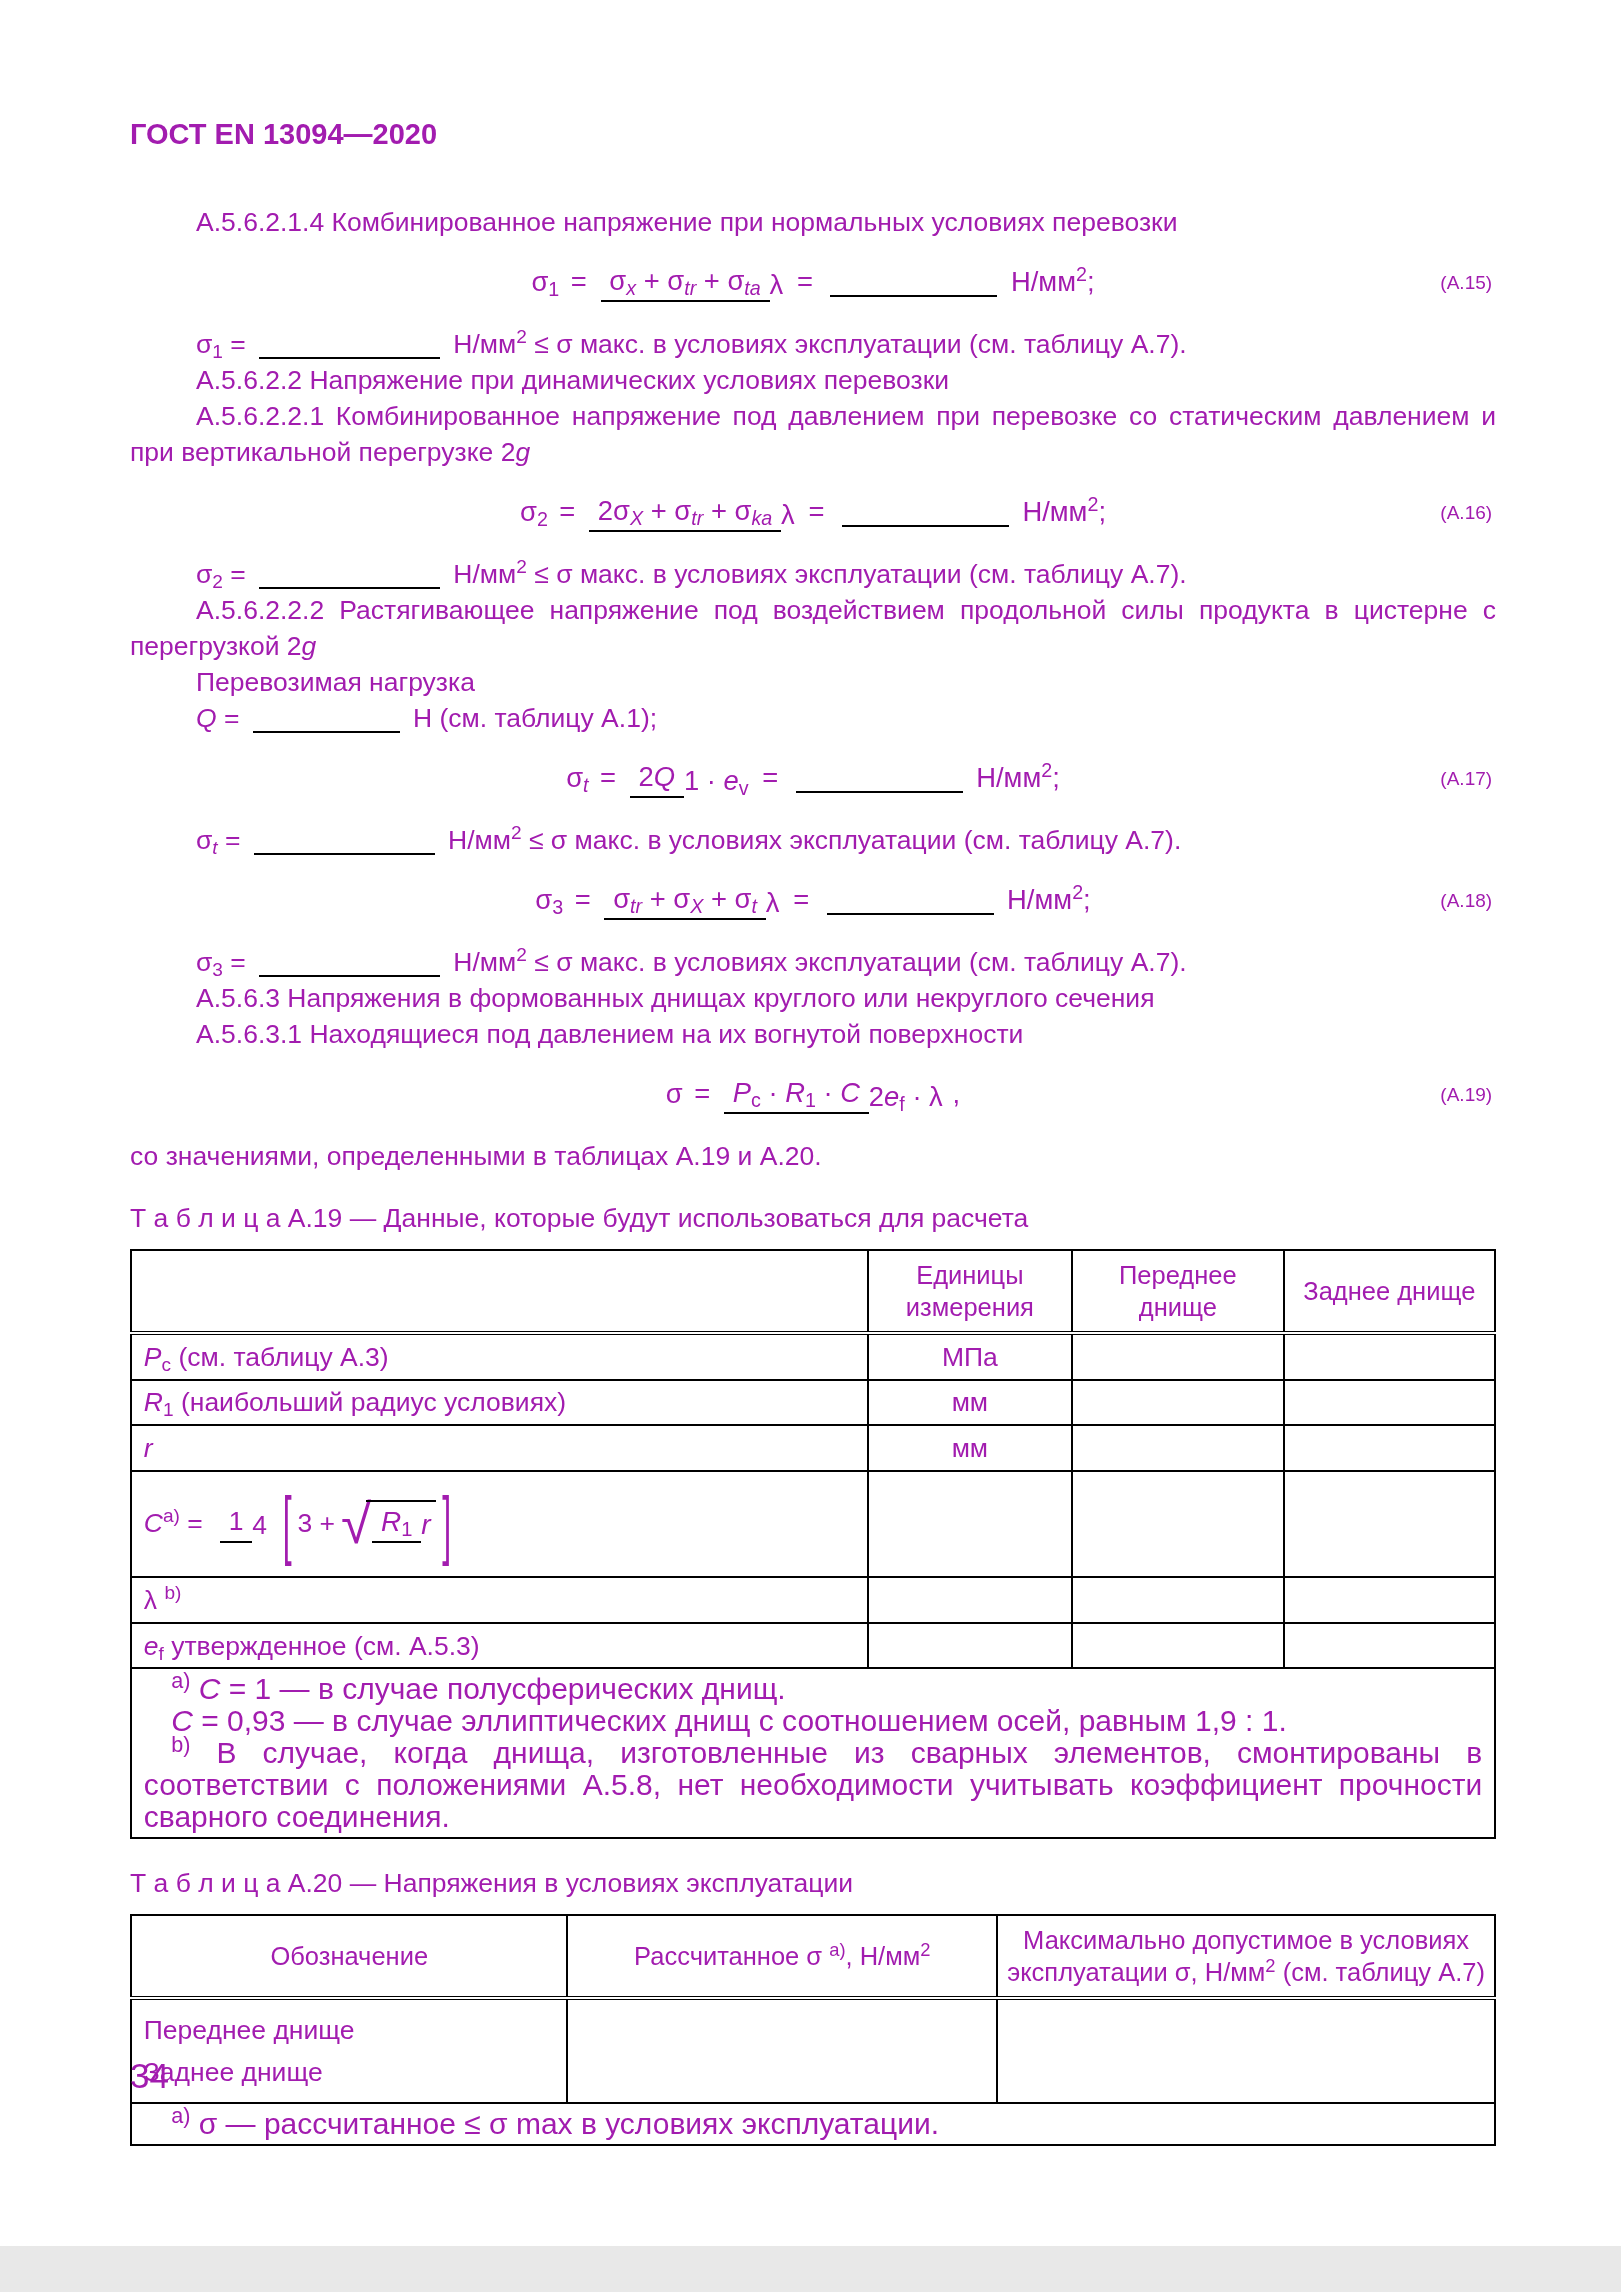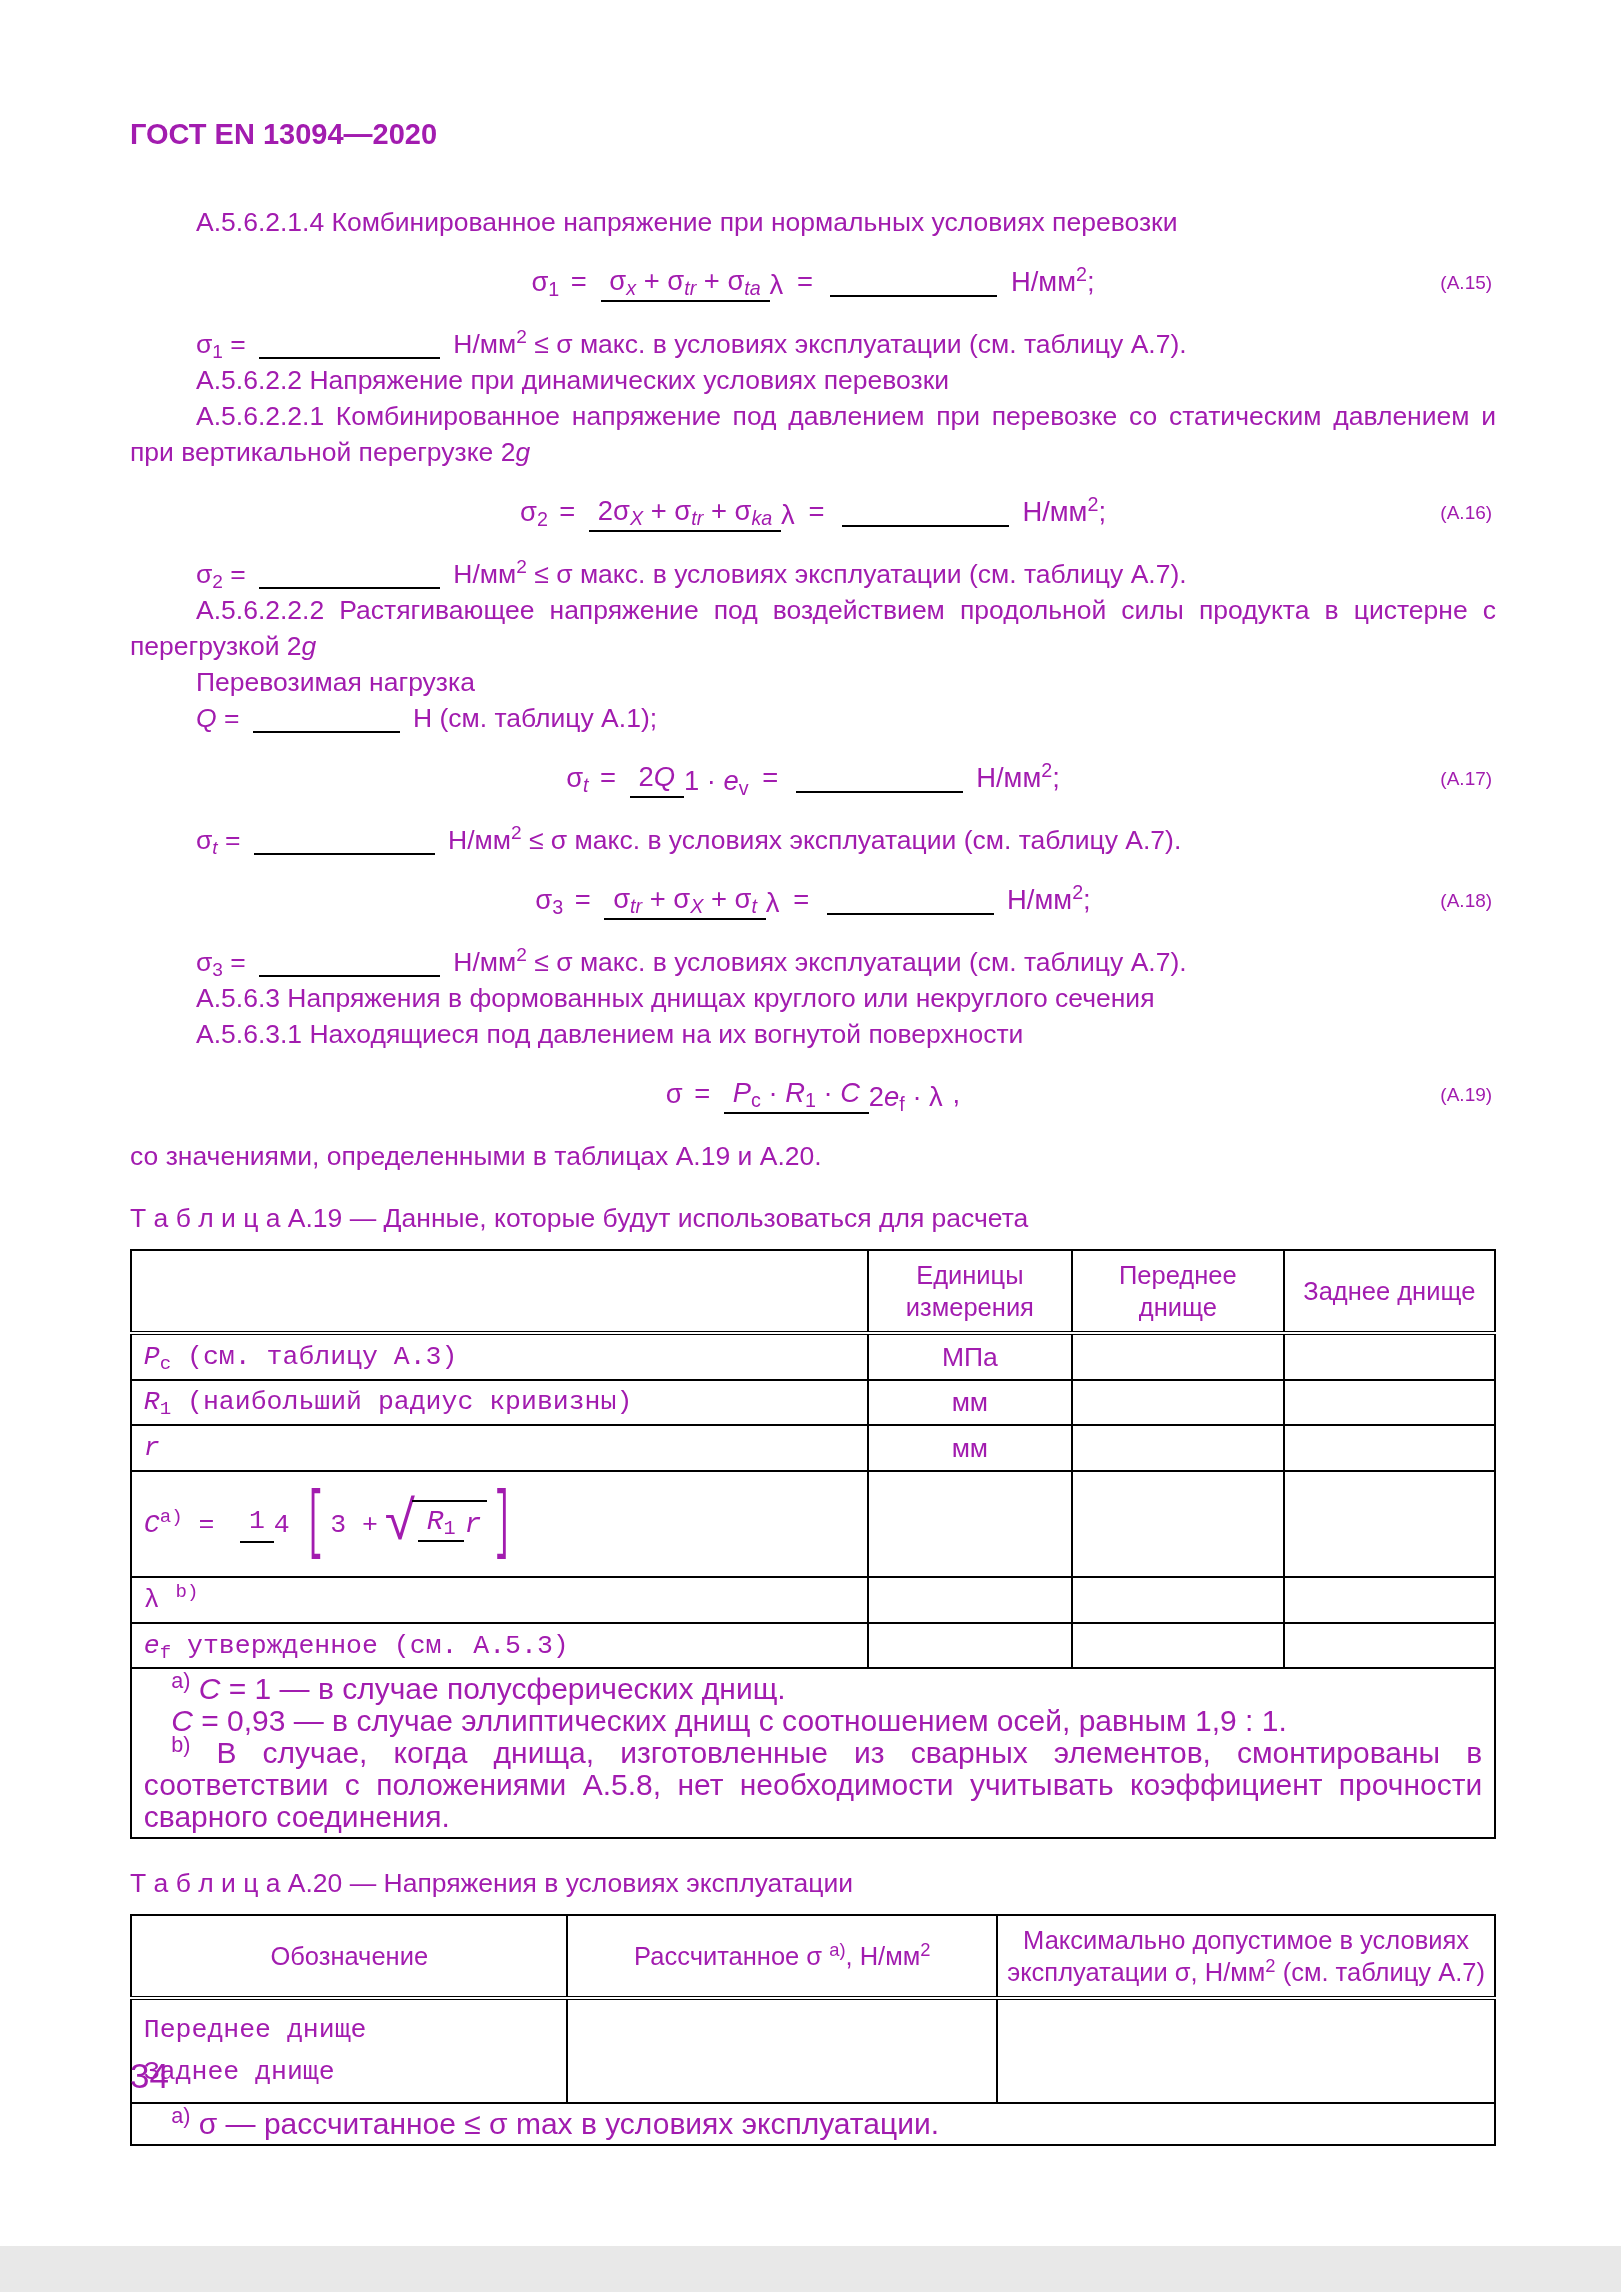--- a/index.html
+++ b/index.html
@@ -29,21 +29,21 @@
   .eq-label{position:absolute;right:3.9px;top:50%;transform:translateY(-50%);font-size:19px;}
   .frac{display:inline-flex;flex-direction:row;align-items:center;vertical-align:middle;margin:0 9.8px;line-height:1.18;}
   .frac .num{border-bottom:2px solid #000;padding:1px 8.8px 2.9px;white-space:nowrap;}
   .frac .den{padding-top:2.9px;white-space:nowrap;}
   .eq-sign{margin:0 3.9px;}
   
   .tbl-title{margin:25.5px 0 13.7px;}
   table.tbl{border-collapse:collapse;width:100%;table-layout:fixed;border:2.9px solid #000;}
   .tbl td,.tbl th{border:2px solid #000;padding:3.9px 11.8px;vertical-align:middle;font-weight:normal;}
   .tbl thead th{border-bottom:4.9px double #000;text-align:center;font-size:25.5px;line-height:32px;padding:7.8px 7.8px;height:57px;}
-  .cell-desc{text-align:left;font-family:Liberation Mono, monospace;}
+  .cell-desc{text-align:left;}
   .cell-center{text-align:center;}
   .row-sm td{height:35px;}
   .row-lg td{height:96px;}
   .fn-cell{border:2px solid #000;border-top:2.9px solid #000;padding:7.8px 15.7px 11.8px;font-size:30px;line-height:32px;}
   .fn-para{text-indent:27.4px;text-align:justify;}
   
   .bigb{display:inline-block;transform:scaleY(2.35);font-size:32px;font-weight:300;margin:0 5.9px;vertical-align:middle;}
   .sqrt{display:inline-flex;align-items:flex-start;vertical-align:middle;margin-left:5.9px;}
   .rad{font-size:55px;line-height:49px;margin-right:-4.9px;font-weight:300;}
   .rootbox{border-top:2.9px solid #000;display:inline-block;padding:2px 3.9px 0;}
@@ -180,21 +180,21 @@
         </tr>
       </thead>
       <tbody>
         <tr class="row-sm">
           <td class="cell-desc"><i>P</i><sub>c</sub><span> (см. таблицу А.3)</span></td>
           <td class="cell-center">МПа</td>
           <td></td>
           <td></td>
         </tr>
         <tr class="row-sm">
-          <td class="cell-desc"><i>R</i><sub>1</sub><span> (наибольший радиус кривизны)</span></td>
+          <td class="cell-desc"><i>R</i><sub>1</sub><span> (наибольший радиус условиях)</span></td>
           <td class="cell-center">мм</td>
           <td></td>
           <td></td>
         </tr>
         <tr class="row-sm">
           <td class="cell-desc"><i>r</i></td>
           <td class="cell-center">мм</td>
           <td></td>
           <td></td>
         </tr>

